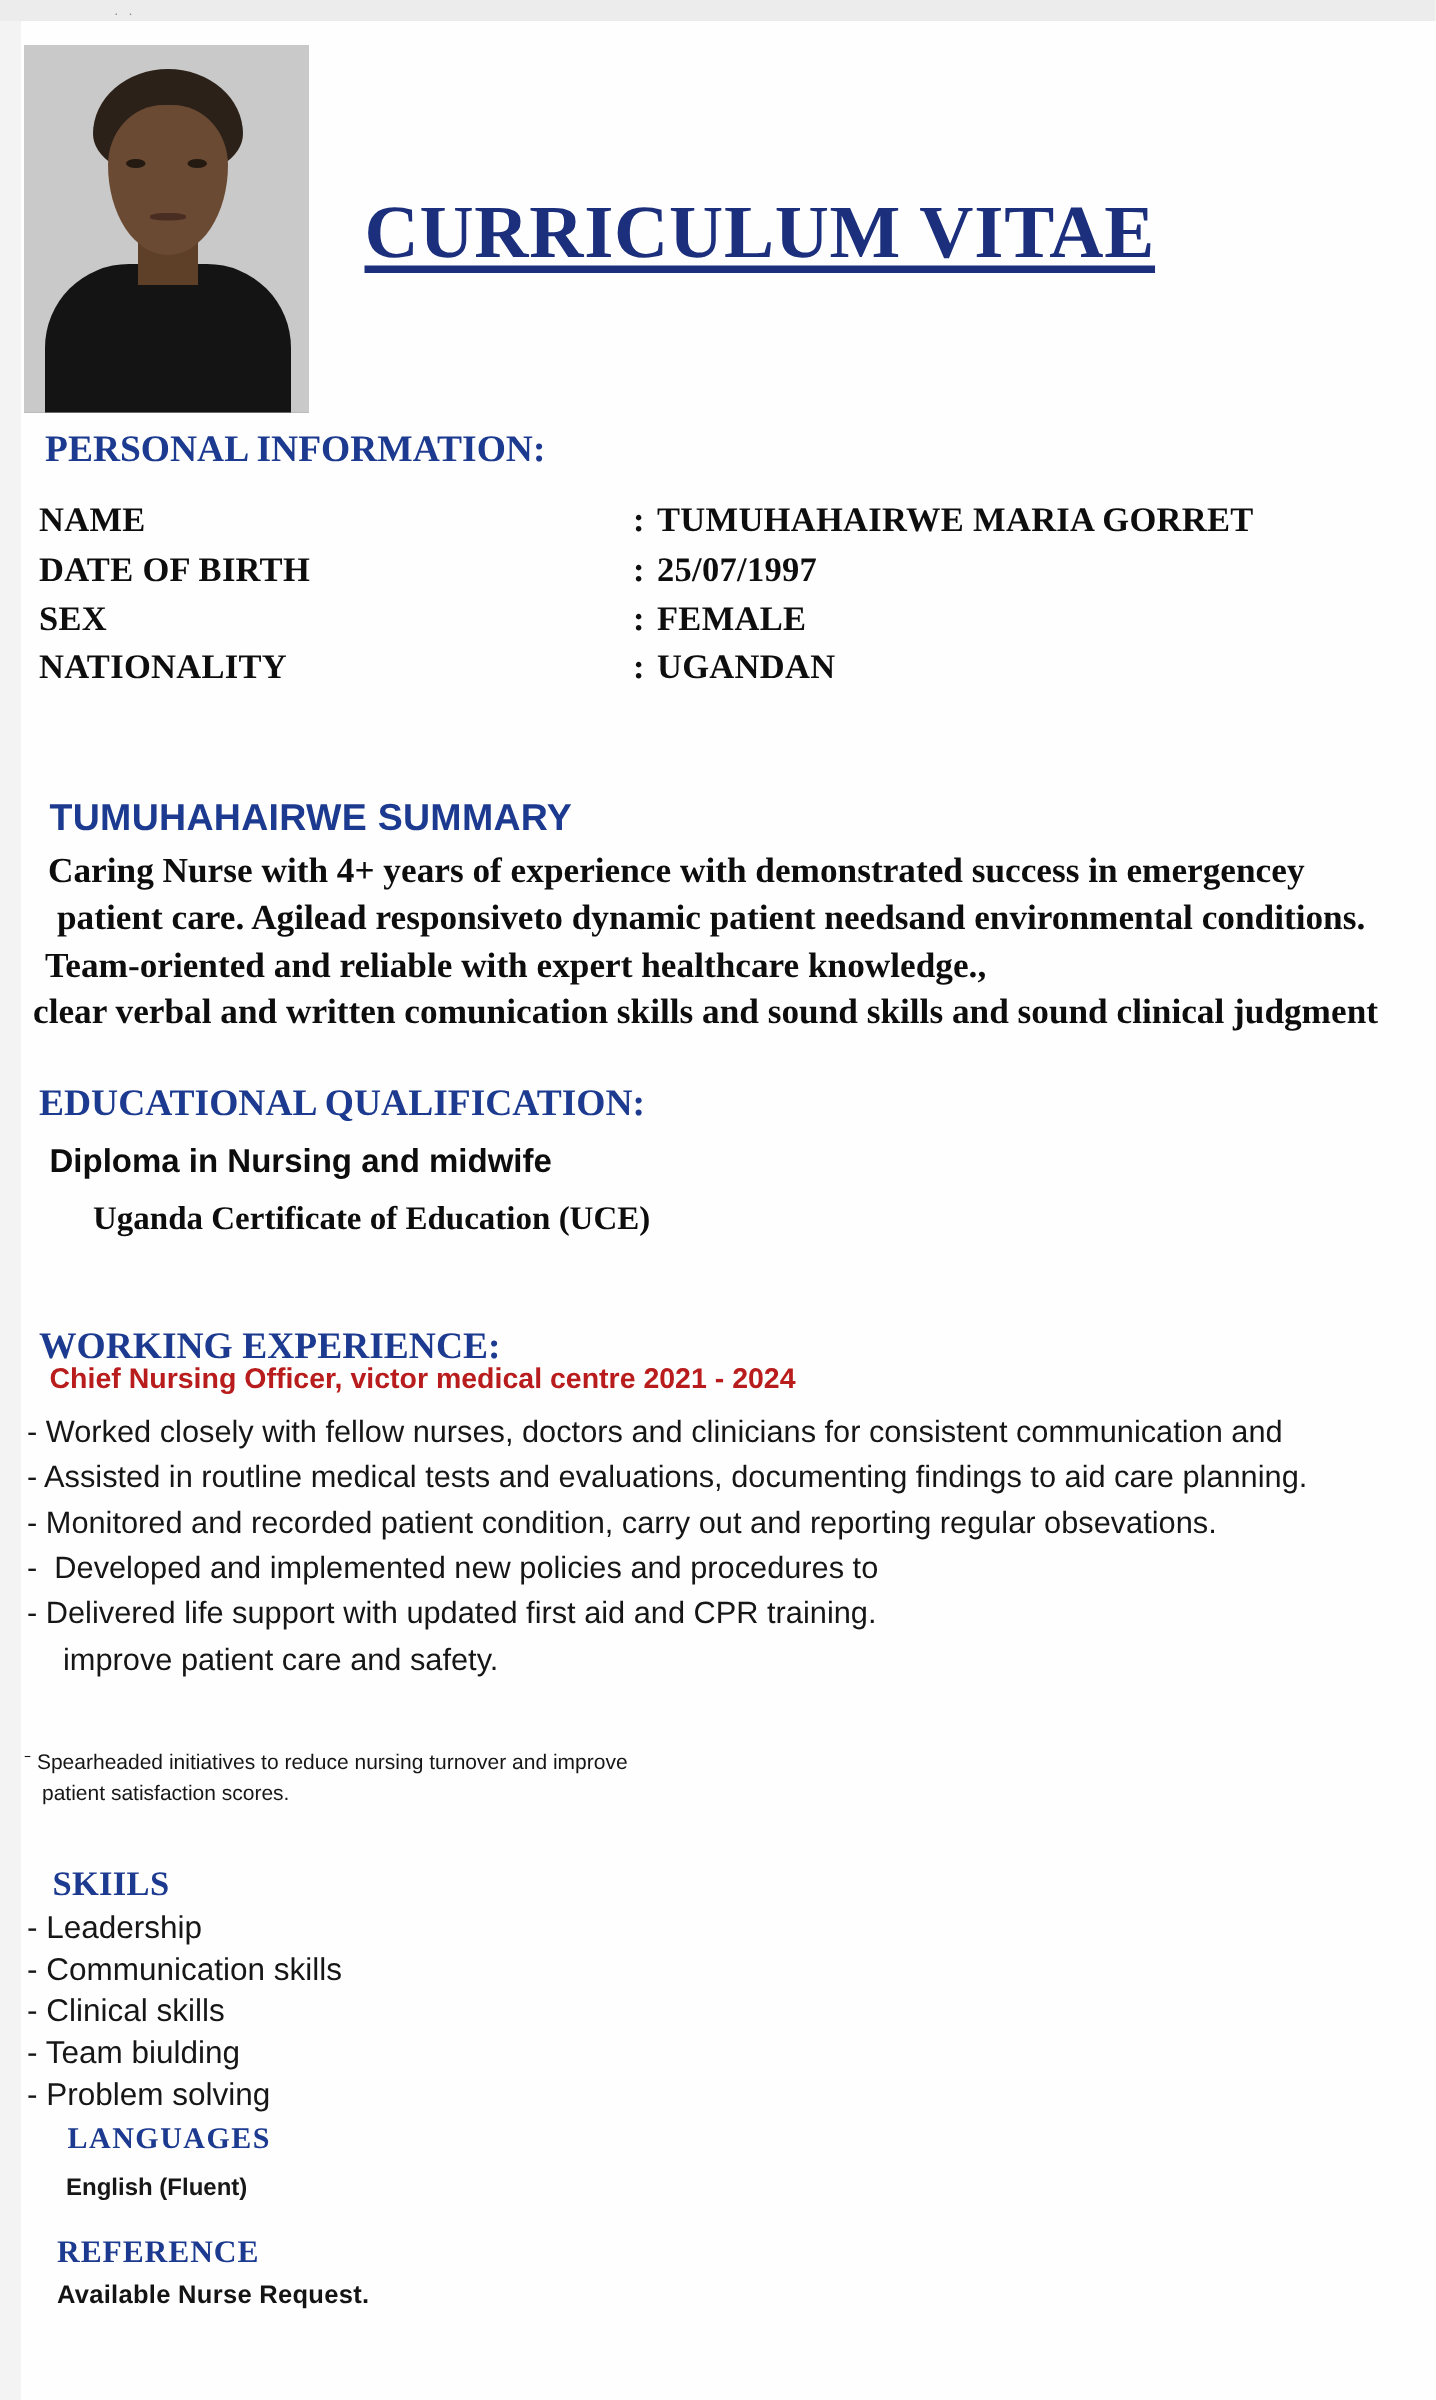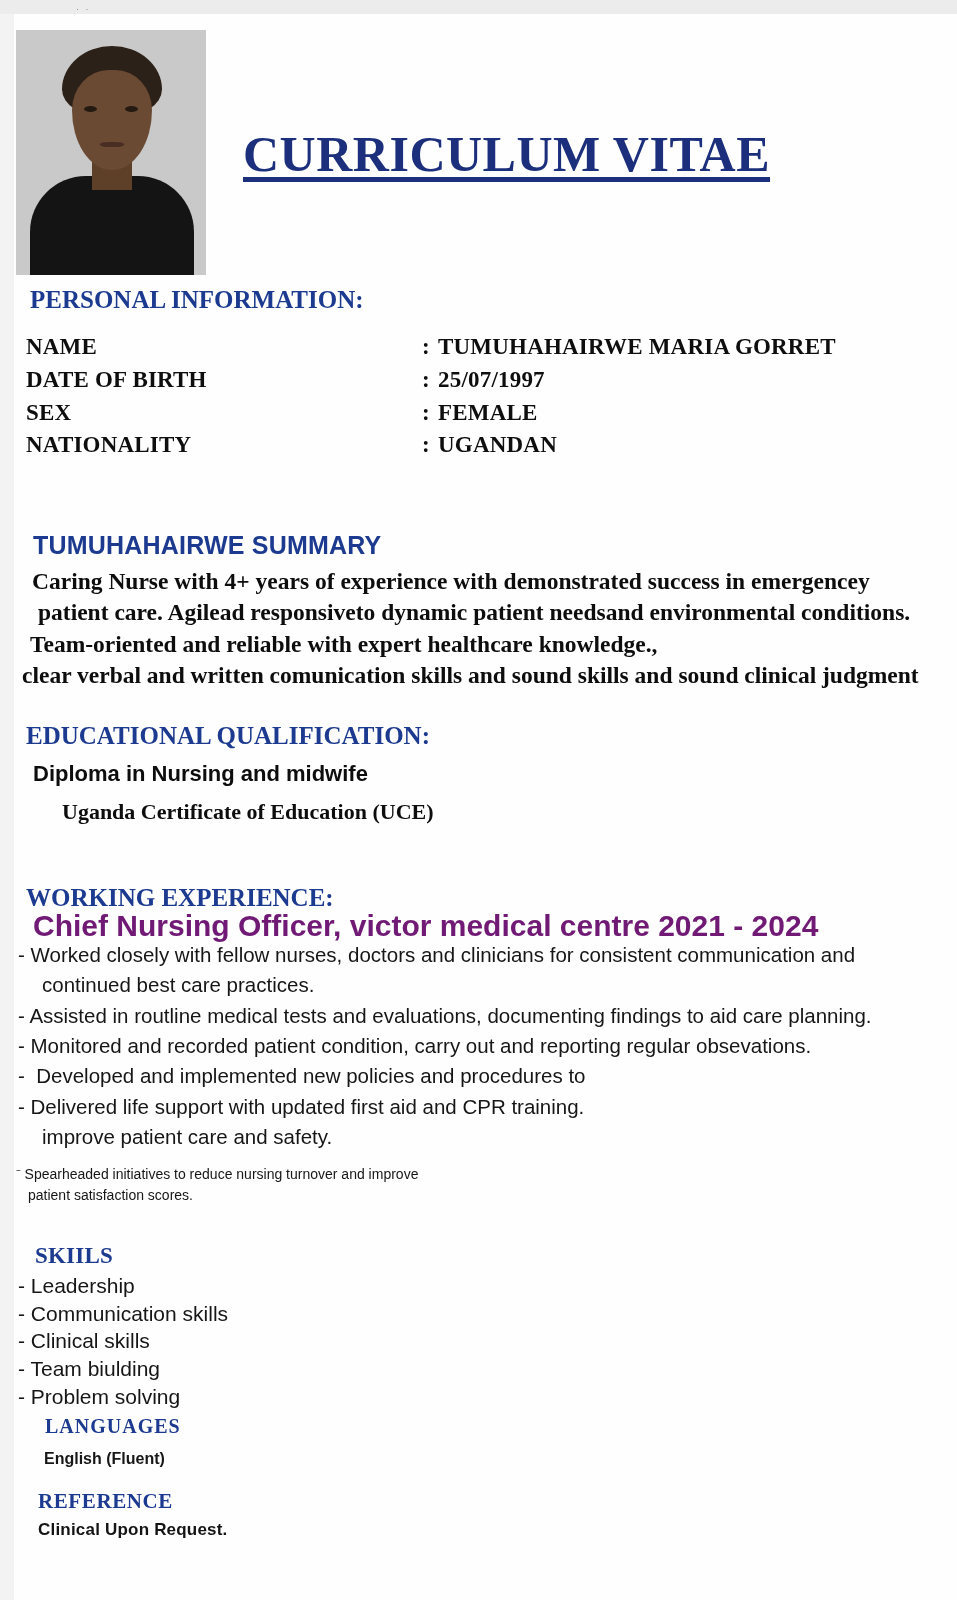--- a/index.html
+++ b/index.html
@@ -197,22 +197,22 @@
     margin-left: 29px;
   }
 
   
   .job-title {
     position: absolute;
     left: 33px;
     top: 909px;
     font-family: "Liberation Sans", sans-serif;
     font-weight: bold;
-    font-size: 30px;
-    color: #701a75;
+    font-size: 19px;
+    color: #b91c1c;
   }
   .duties {
     position: absolute;
     left: 18px;
     top: 940px;
     width: 910px;
     font-family: "Liberation Sans", sans-serif;
     font-size: 20.5px;
     color: #161616;
     line-height: 1.48;
@@ -326,21 +326,20 @@
 
   <div class="sec-head sec-serif" style="left:26px; top:722px;">EDUCATIONAL QUALIFICATION:</div>
   <div class="edu-item-1">Diploma in Nursing and midwife</div>
   <div class="edu-item-2">Uganda Certificate of Education (UCE)</div>
 
   <div class="sec-head sec-serif" style="left:26px; top:872px;margin-top:12px;">WORKING EXPERIENCE:</div>
   <div class="job-title">Chief Nursing Officer, victor medical centre 2021 - 2024</div>
 
   <div class="duties">
     <span class="d">- Worked closely with fellow nurses, doctors and clinicians for consistent communication and</span>
-    <span class="cont">continued best care practices.</span>
     <span class="d">- Assisted in routline medical tests and evaluations, documenting findings to aid care planning.</span>
     <span class="d">- Monitored and recorded patient condition, carry out and reporting regular obsevations.</span>
     <span class="d">-  Developed and implemented new policies and procedures to</span>
     <span class="d">- Delivered life support with updated first aid and CPR training.</span>
     <span class="cont">improve patient care and safety.</span>
   </div>
 
   <div class="duties-2">
     <span class="d">⁻ Spearheaded initiatives to reduce nursing turnover and improve</span>
     <span class="cont">patient satisfaction scores.</span>
@@ -352,15 +351,15 @@
     <span>- Communication skills</span>
     <span>- Clinical skills</span>
     <span>- Team biulding</span>
     <span>- Problem solving</span>
   </div>
 
   <div class="sec-head sec-serif" style="left:45px; top:1415px; font-size:20px; letter-spacing:1px;">LANGUAGES</div>
   <div class="lang-item">English (Fluent)</div>
 
   <div class="sec-head sec-serif" style="left:38px; top:1489px; font-size:21px; letter-spacing:0.6px;">REFERENCE</div>
-  <div class="ref-item">Clinical Upon Request.</div>
+  <div class="ref-item">Available Nurse Request.</div>
 
 </div>
 
 </body></html>

